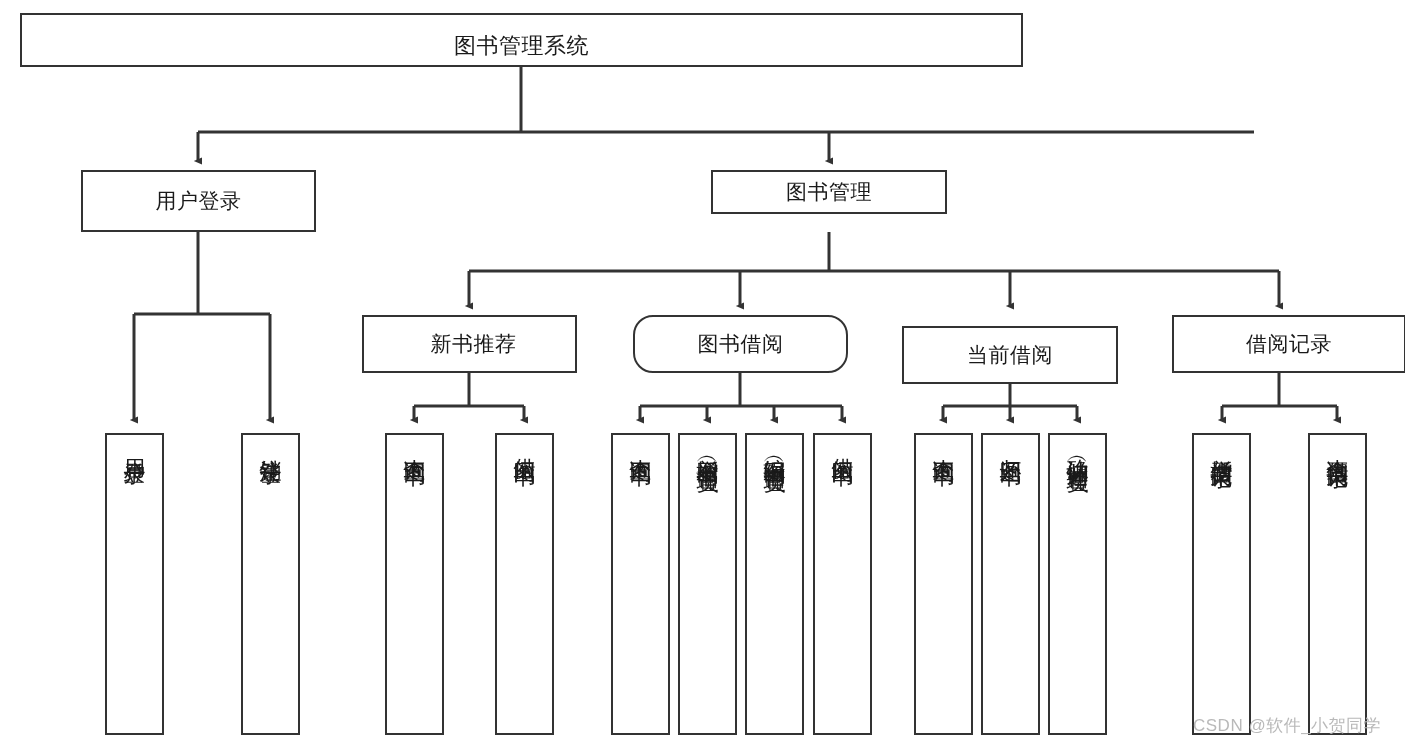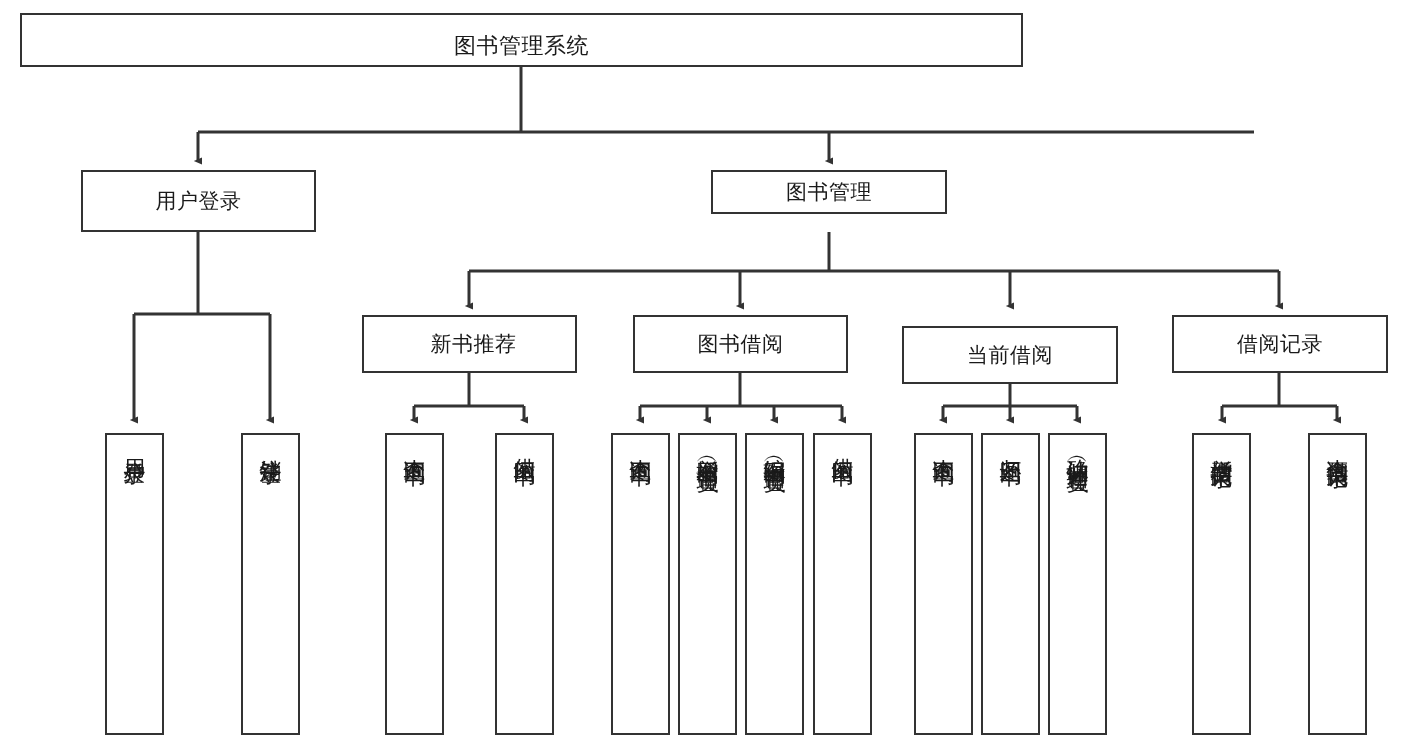--- a/index.html
+++ b/index.html
@@ -148,29 +148,29 @@
   </div>
 
   <div class="node horizontal" style="left:711px; top:170px; width:236px; height:44px;">
     <span class="node-label">图书管理</span>
   </div>
 
   <div class="node horizontal" style="left:362px; top:315px; width:215px; height:58px;padding-left:8px;">
     <span class="node-label">新书推荐</span>
   </div>
 
-  <div class="node horizontal" style="left:633px; top:315px; width:215px; height:58px;">
+  <div class="node horizontal" style="left:633px; top:315px; width:215px; height:58px;border-radius:20px;">
     <span class="node-label">图书借阅</span>
   </div>
 
   <div class="node horizontal" style="left:902px; top:315px; width:216px; height:58px;margin-top:11px;">
     <span class="node-label">当前借阅</span>
   </div>
 
-  <div class="node horizontal" style="left:1172px; top:315px; width:216px; height:58px;font-family:Liberation Serif, serif;">
+  <div class="node horizontal" style="left:1172px; top:315px; width:234px; height:58px;font-family:Liberation Serif, serif;">
     <span class="node-label">借阅记录</span>
   </div>
 
   <div class="node vertical" style="left:105px; top:433px; width:59px; height:302px;">
     <span class="node-label">用户登录</span>
   </div>
 
   <div class="node vertical" style="left:241px; top:433px; width:59px; height:302px;">
     <span class="node-label">注销登录</span>
   </div>
@@ -212,14 +212,15 @@
   </div>
 
   <div class="node vertical" style="left:1192px; top:433px; width:59px; height:302px;">
     <span class="node-label">新增借阅记录</span>
   </div>
 
   <div class="node vertical" style="left:1308px; top:433px; width:59px; height:302px;">
     <span class="node-label">查询借阅记录</span>
   </div>
 
+  <div class="watermark">CSDN @软件_小贺同学</div>
 
 </div>
 
 </body></html>

